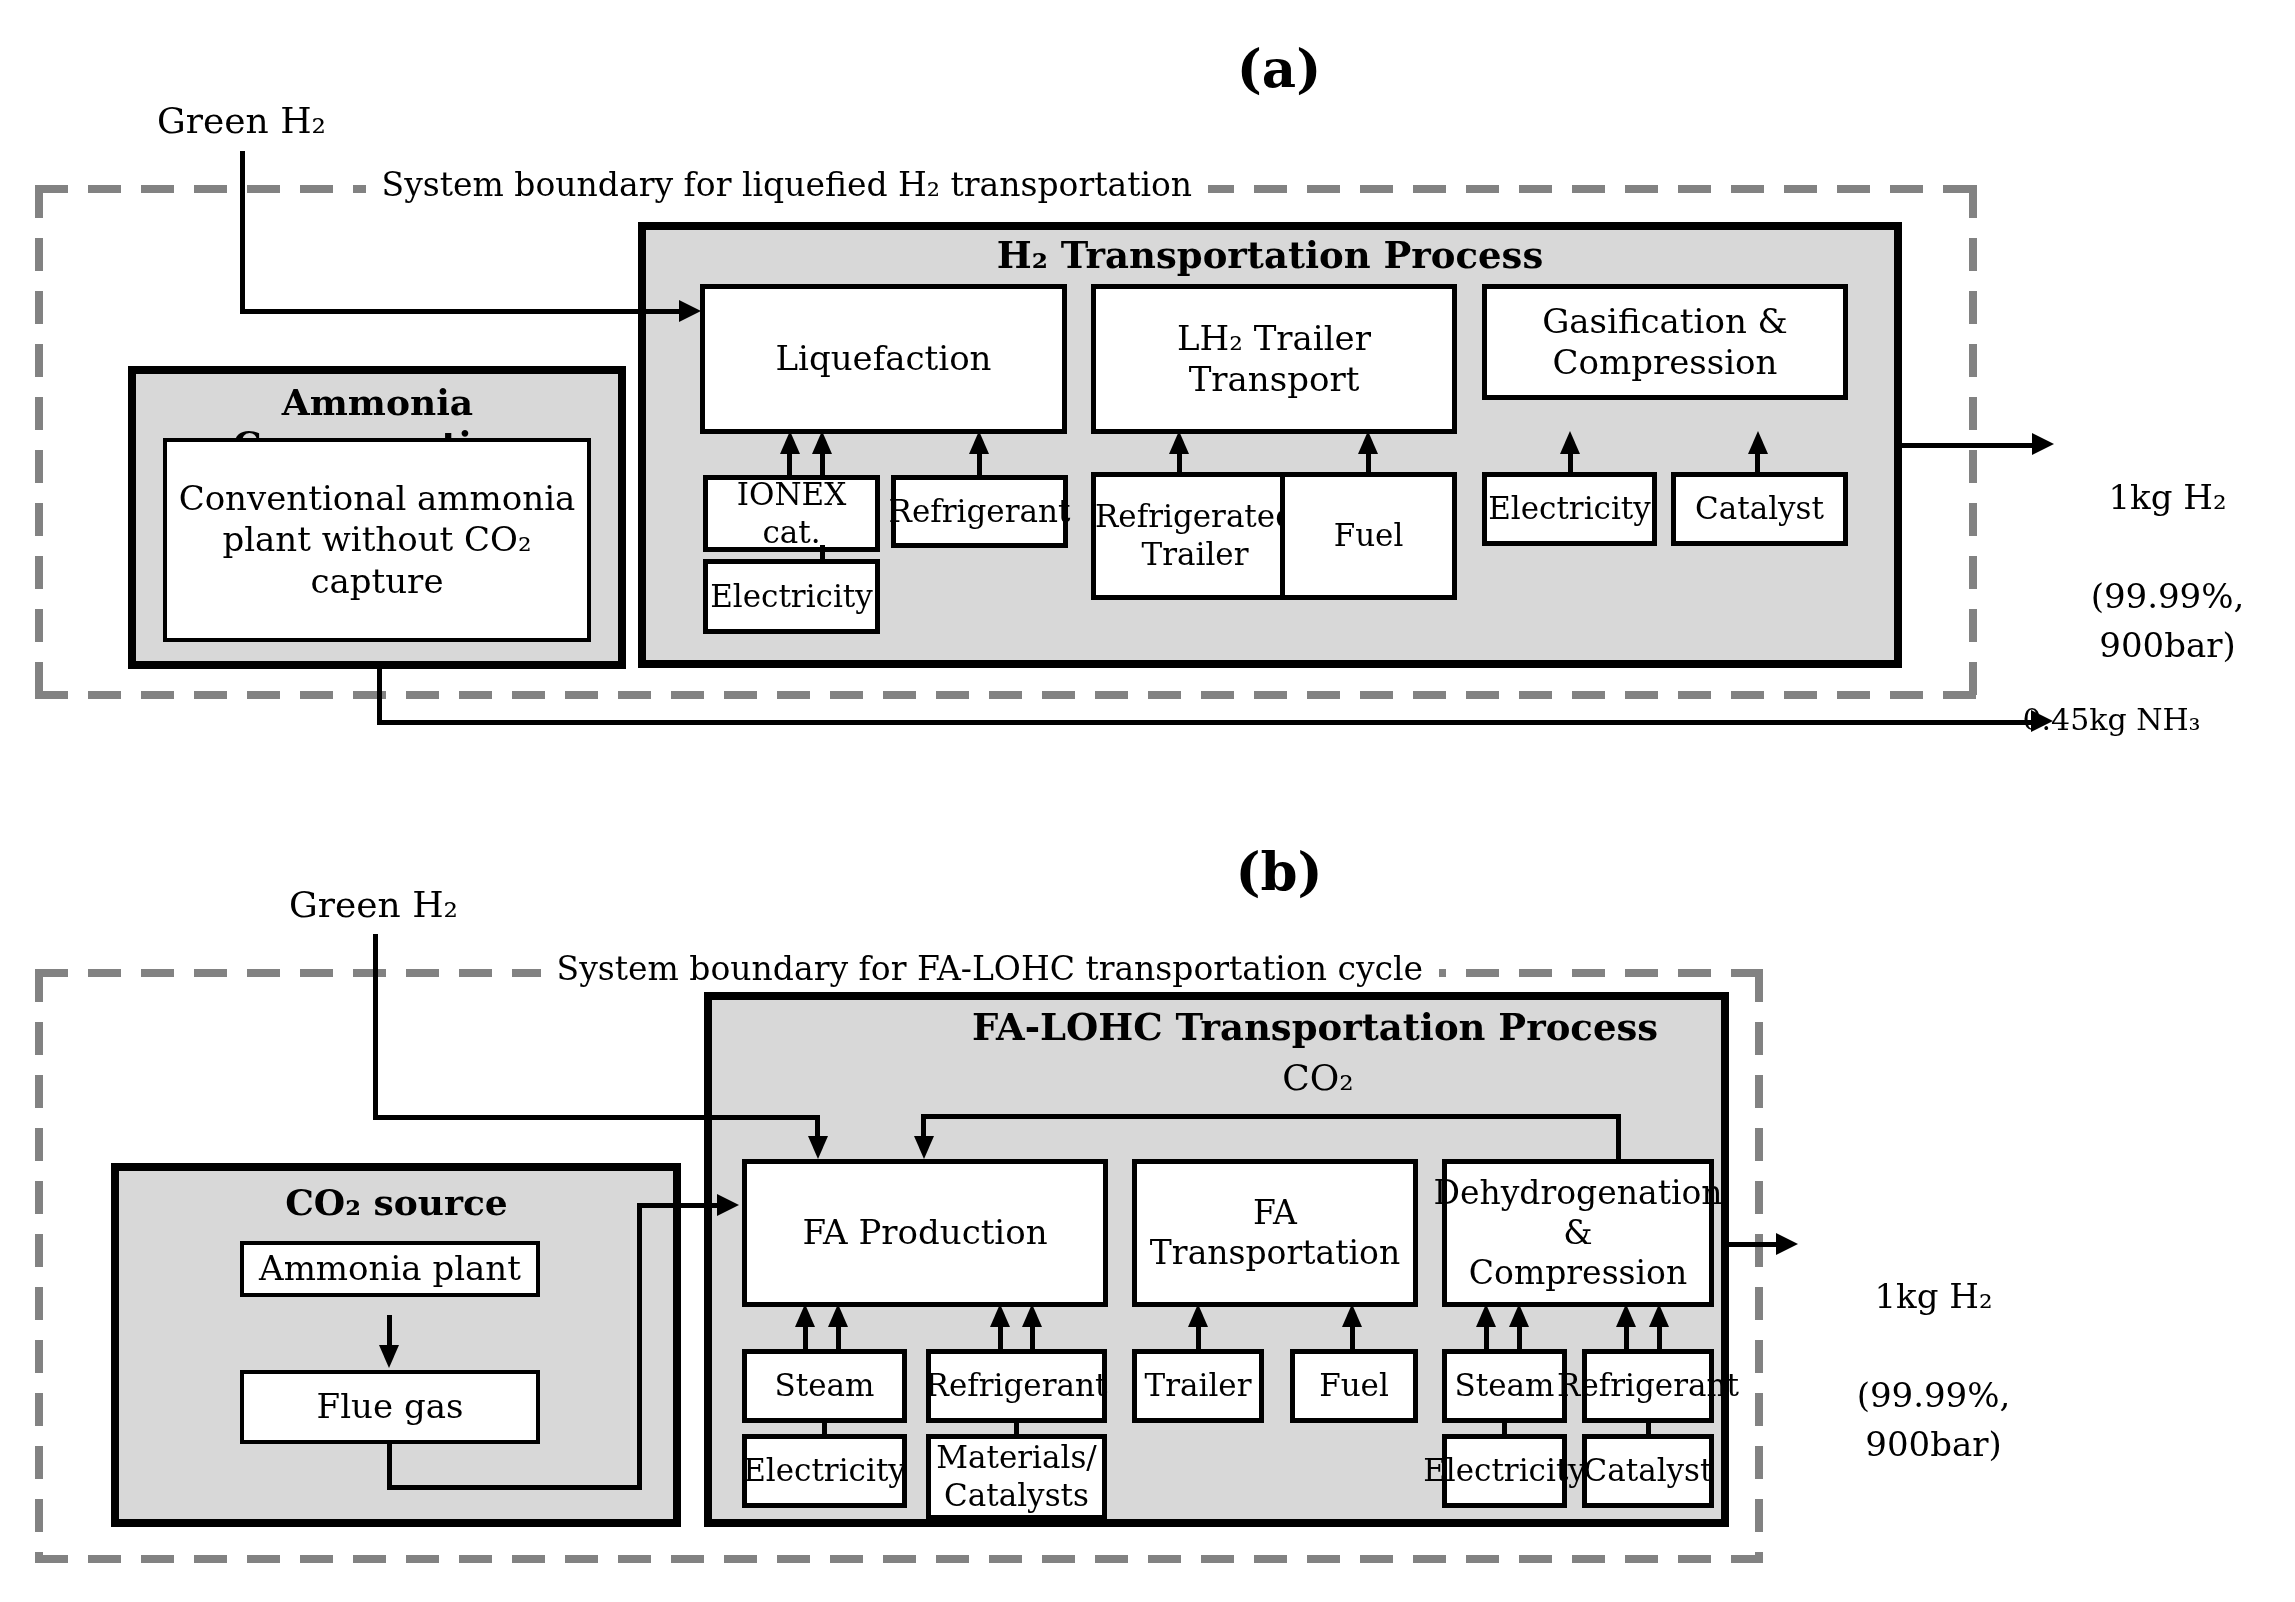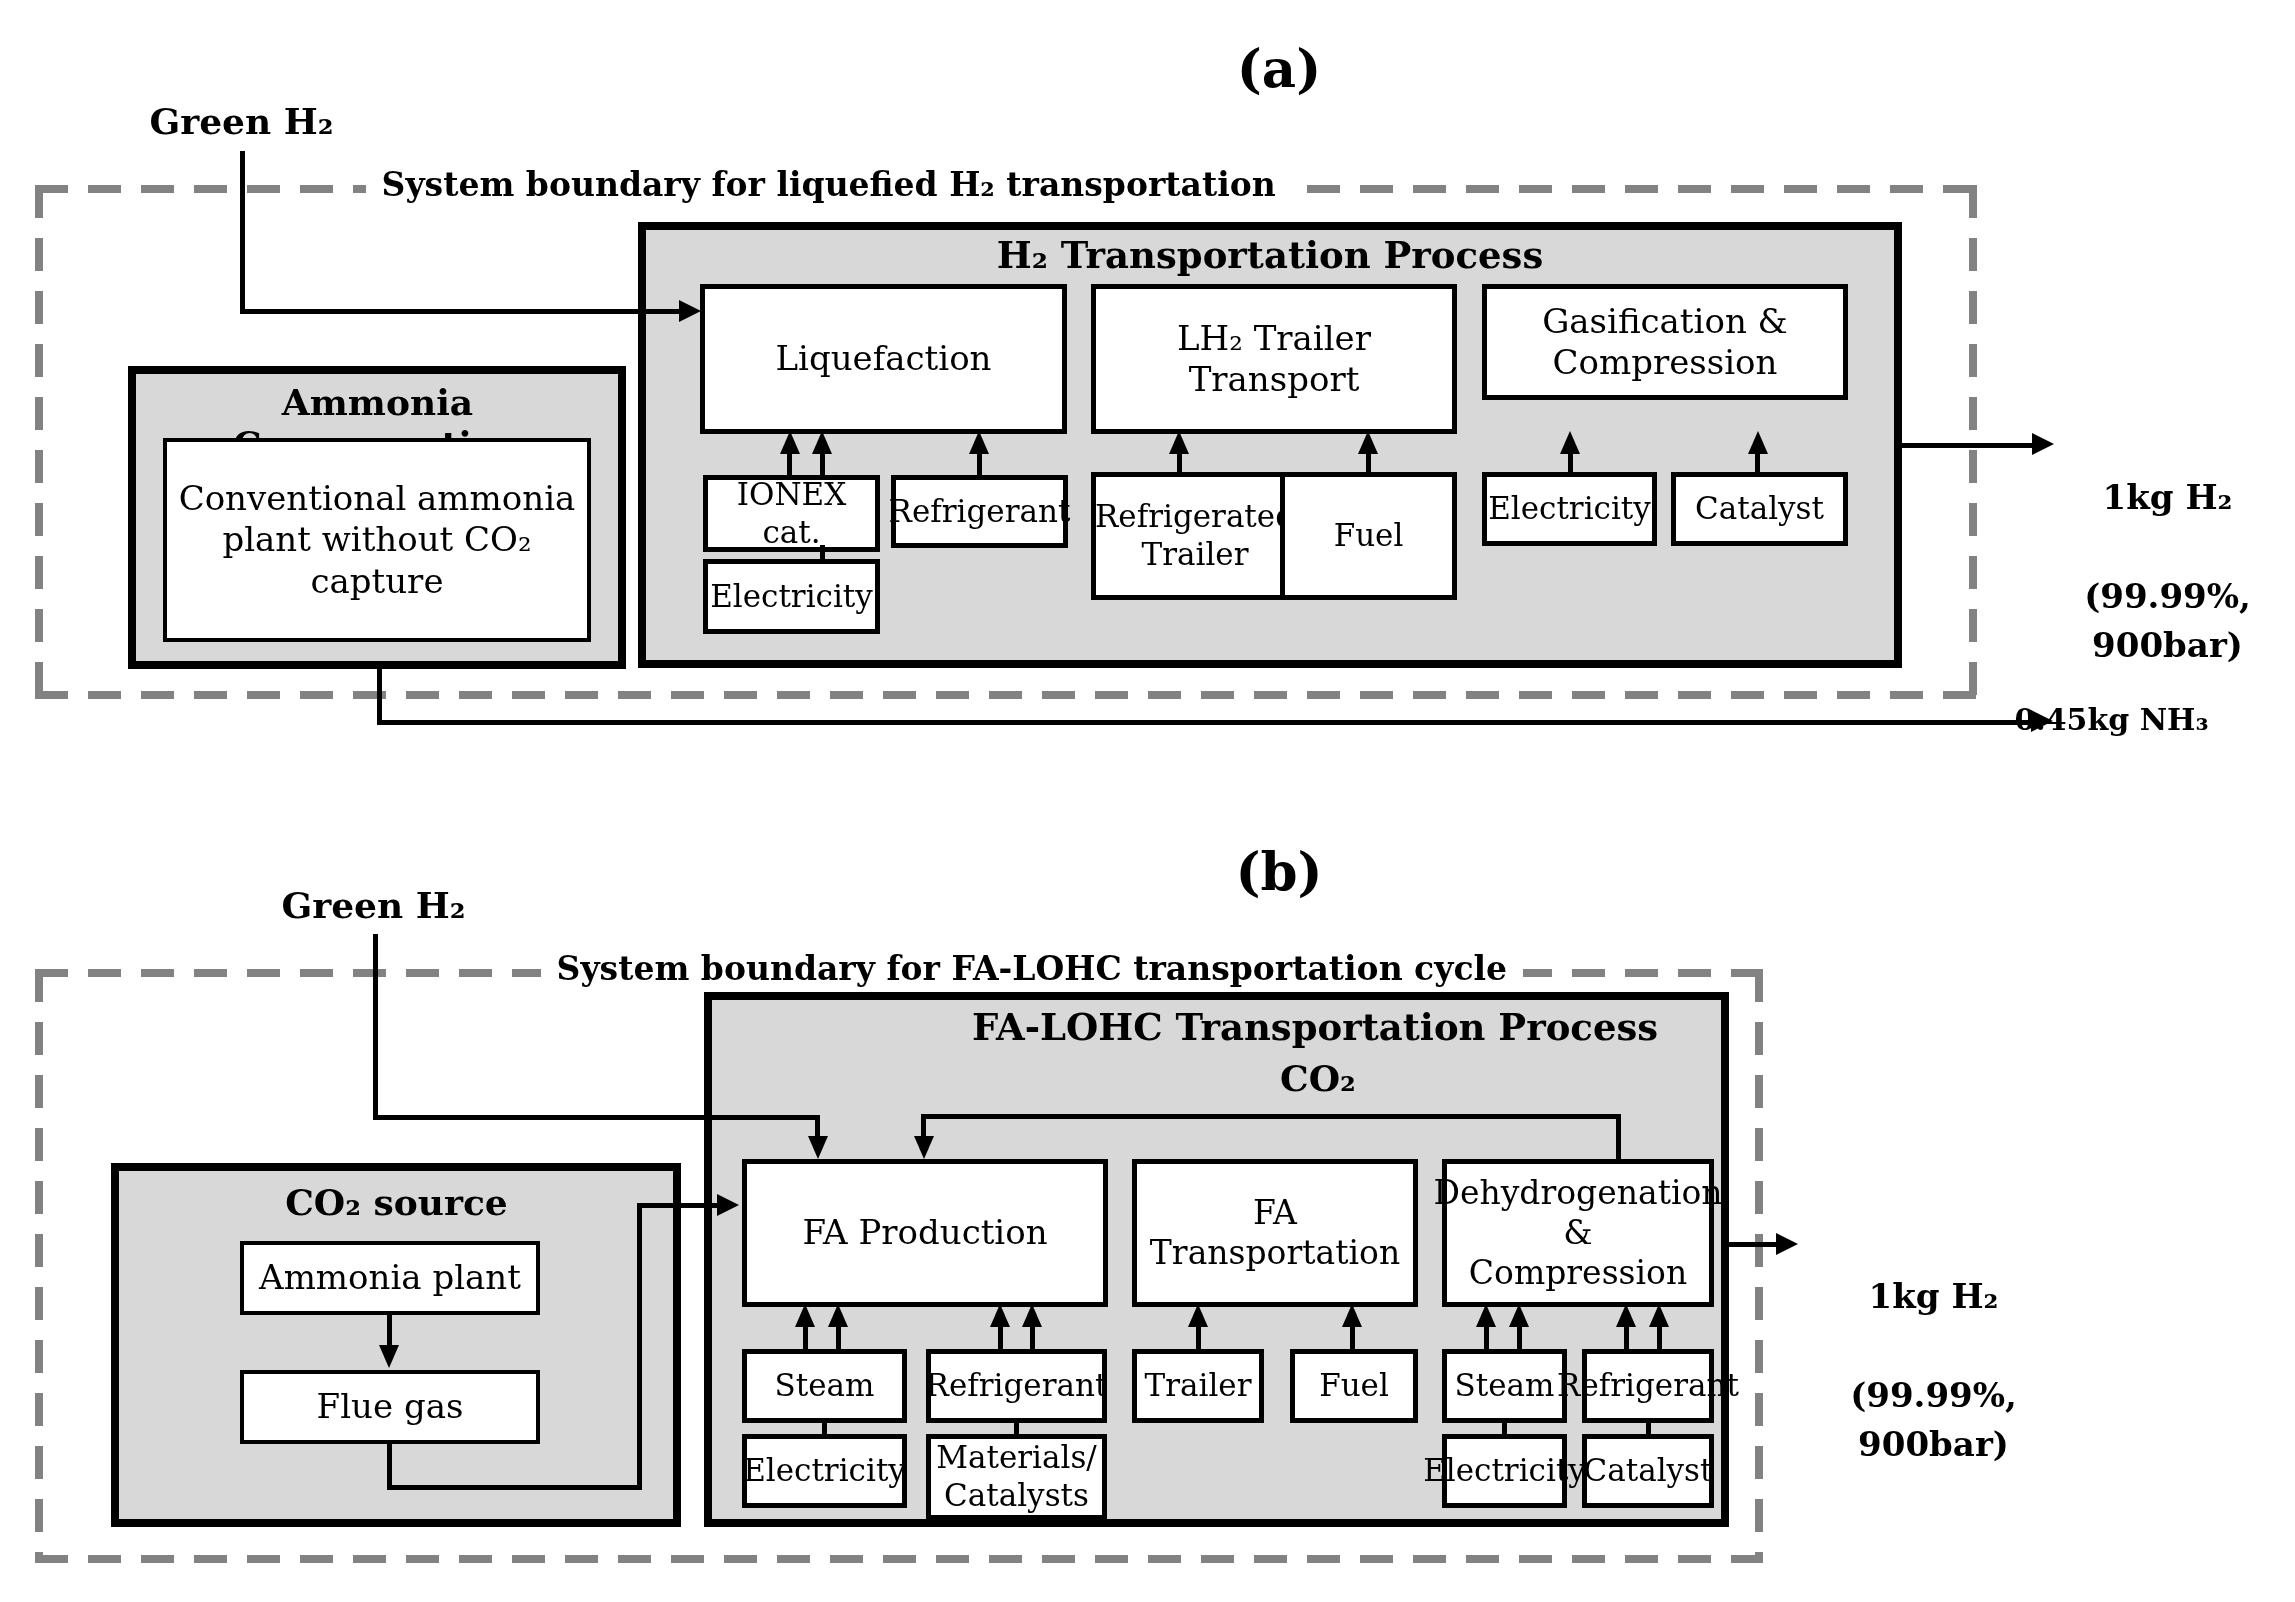--- a/index.html
+++ b/index.html
@@ -1,20 +1,20 @@
 <!DOCTYPE html>
 <html style="font-size:12.5px"><head>
 <meta charset="utf-8">
 <style>
   html,body{margin:0;padding:0;background:#ffffff;}
   #canvas{
     position:relative;width:2295px;height:1603px;background:#ffffff;
     font-family:"DejaVu Serif","Liberation Serif",serif;color:#000;
   }
-  .txt{position:absolute;text-align:center;white-space:pre-line;font-weight:bold;}
+  .txt{position:absolute;text-align:center;white-space:pre-line;}
   .bold{font-weight:bold;}
   .wbg{background:#ffffff;}
   .gray{position:absolute;background:#d8d8d8;border:8.6px solid #000;box-sizing:border-box;}
   .wbox{
     position:absolute;background:#ffffff;border:5.4px solid #000;box-sizing:border-box;
     display:flex;align-items:center;justify-content:center;text-align:center;
     font-size:34px;line-height:1.22;white-space:pre-line;
   }
   .thin{border-width:4.7px;}
   .small{font-size:31px;}
@@ -105,21 +105,21 @@
   <div class="dv" style="left:35px;top:969px;height:594px;"></div>
   <div class="dv" style="left:1755px;top:969px;height:594px;"></div>
   <div class="txt wbg" style="left:541px;top:947px;font-size:33px;padding:0 15.6px;line-height:44px;">System boundary for FA-LOHC transportation cycle</div>
 
   <div class="gray" style="left:704px;top:992px;width:1025px;height:535px;"></div>
   <div class="txt bold" style="left:848px;top:1005px;width:934px;font-size:37px;">FA-LOHC Transportation Process</div>
   <div class="txt" style="left:1240px;top:1057px;width:156px;font-size:36px;">CO₂</div>
 
   <div class="gray" style="left:111px;top:1163px;width:570px;height:364px;"></div>
   <div class="txt bold" style="left:124px;top:1181px;width:545px;font-size:36px;">CO₂ source</div>
-  <div class="wbox thin" style="left:240px;top:1241px;width:300px;height:74px;">Ammonia plant</div>
+  <div class="wbox thin" style="left:240px;top:1241px;width:300px;height:56px;">Ammonia plant</div>
   <div class="wbox thin" style="left:240px;top:1370px;width:300px;height:74px;">Flue gas</div>
   <div class="vl" style="left:387px;top:1315px;height:33px;"></div>
   <div class="ad" style="left:379px;top:1345px;"></div>
 
   <div class="vl" style="left:387px;top:1442px;height:48px;"></div>
   <div class="hl" style="left:387px;top:1485px;width:254px;"></div>
   <div class="vl" style="left:637px;top:1203px;height:287px;"></div>
   <div class="hl" style="left:637px;top:1203px;width:86px;"></div>
   <div class="ar" style="left:717px;top:1194px;"></div>
 

